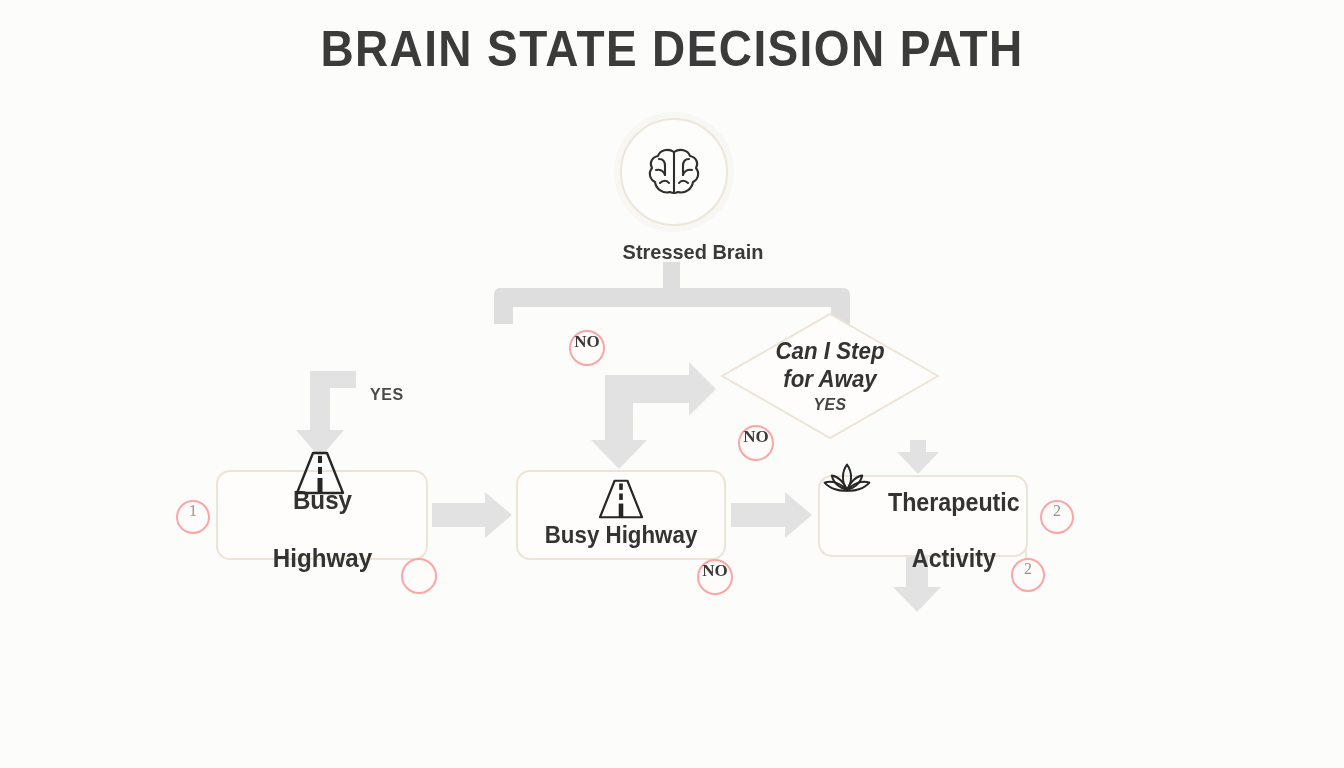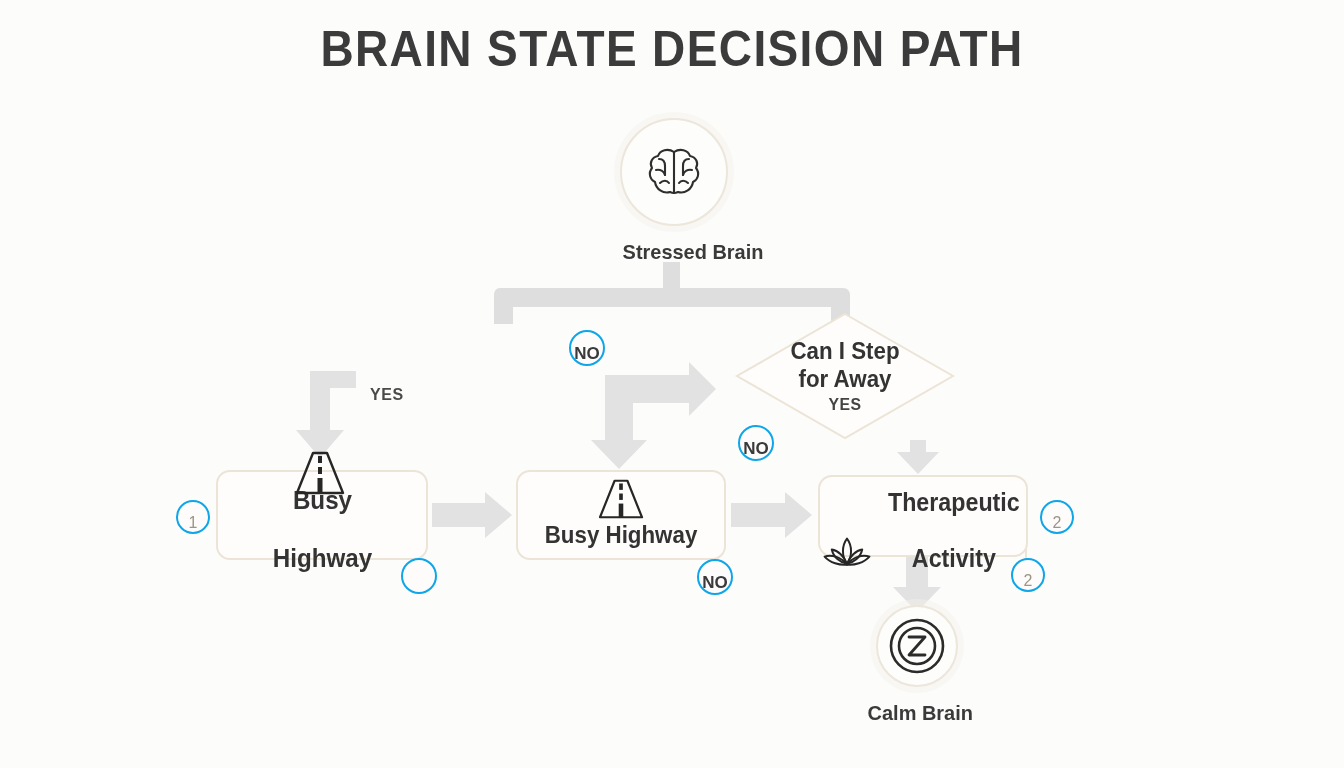--- a/index.html
+++ b/index.html
@@ -127,40 +127,40 @@
     font-weight: bold;
     font-size: 26px;
     line-height: 1.12;
     color: #333333;
     text-align: center;
     transform: scaleX(0.93);
     white-space: pre-line;
   }
   .box-row {
     display: flex;
-    align-items: flex-end;
+    align-items: flex-start;
     gap: 10px;
   }
 
   
   .float-icon {
     position: absolute;
     z-index: 4;
   }
 
   
   .badge {
     position: absolute;
     border-radius: 50%;
-    border: 2px solid #0ea5e9;
+    border: 2px solid #fca5a5;
     background: #fdfcfa;
     display: flex;
-    align-items: flex-end;
+    align-items: flex-start;
     justify-content: center;
-    font-family: Liberation Sans, sans-serif;
+    font-family: Liberation Serif, serif;
     font-size: 16px;
     color: #9d9488;
     z-index: 5;
   }
   .badge.dark {
     color: #3a3a3a;
     font-weight: bold;
     font-size: 17px;
   }
 
@@ -230,21 +230,21 @@
             <path d="M42 37 C39 34 35 34 33 37"></path>
             <path d="M19 20 L19 29"></path>
             <path d="M37 20 L37 29"></path>
           </g>
         </svg>
       </div>
       <div class="circle-label">Stressed Brain</div>
     </div>
 
 
-    <div class="diamond-wrap" style="left:735px; top:312px; width:220px; height:128px;">
+    <div class="diamond-wrap" style="left:720px; top:312px; width:220px; height:128px;font-style:italic;">
       <svg class="diamond-shape" viewBox="0 0 220 128">
         <polygon points="110,2 218,64 110,126 2,64" fill="#fefdfb" stroke="#ece4d6" stroke-width="2"></polygon>
       </svg>
       <div class="diamond-text">
         <span>Can I Step</span>
         <span>for Away</span>
         <span class="diamond-sub">YES</span>
       </div>
     </div>
 
@@ -290,30 +290,20 @@
             <path d="M29 33 C37 34 48 31 54 24 C46 21 35 25 29 33 Z"></path>
           </g>
         </svg>
         <div class="box-label" style="font-size:25px;">
           <span>Therapeutic</span><br>
           <span>Activity</span>
         </div>
       </div>
     </div>
 
-    <div class="circle-node" style="left:865px; top:605px; width:104px;">
-      <div class="circle-ring" style="width:78px;height:78px;">
-        <svg width="60" height="60" viewBox="0 0 60 60">
-          <circle cx="30" cy="30" r="26" fill="none" stroke="#2b2b2b" stroke-width="2.6"></circle>
-          <circle cx="30" cy="30" r="18" fill="none" stroke="#2b2b2b" stroke-width="2.6"></circle>
-          <path d="M22 21 L38 21 L22 39 L38 39" fill="none" stroke="#2b2b2b" stroke-width="2.8" stroke-linecap="round" stroke-linejoin="round"></path>
-        </svg>
-      </div>
-      <div class="circle-label">Calm Brain</div>
-    </div>
 
   </div>
 
   <div class="badge" style="left:176px; top:500px; width:30px; height:30px;">
     <span>1</span>
   </div>
 
   <div class="badge" style="left:401px; top:558px; width:32px; height:32px;">
     <span></span>
   </div>

